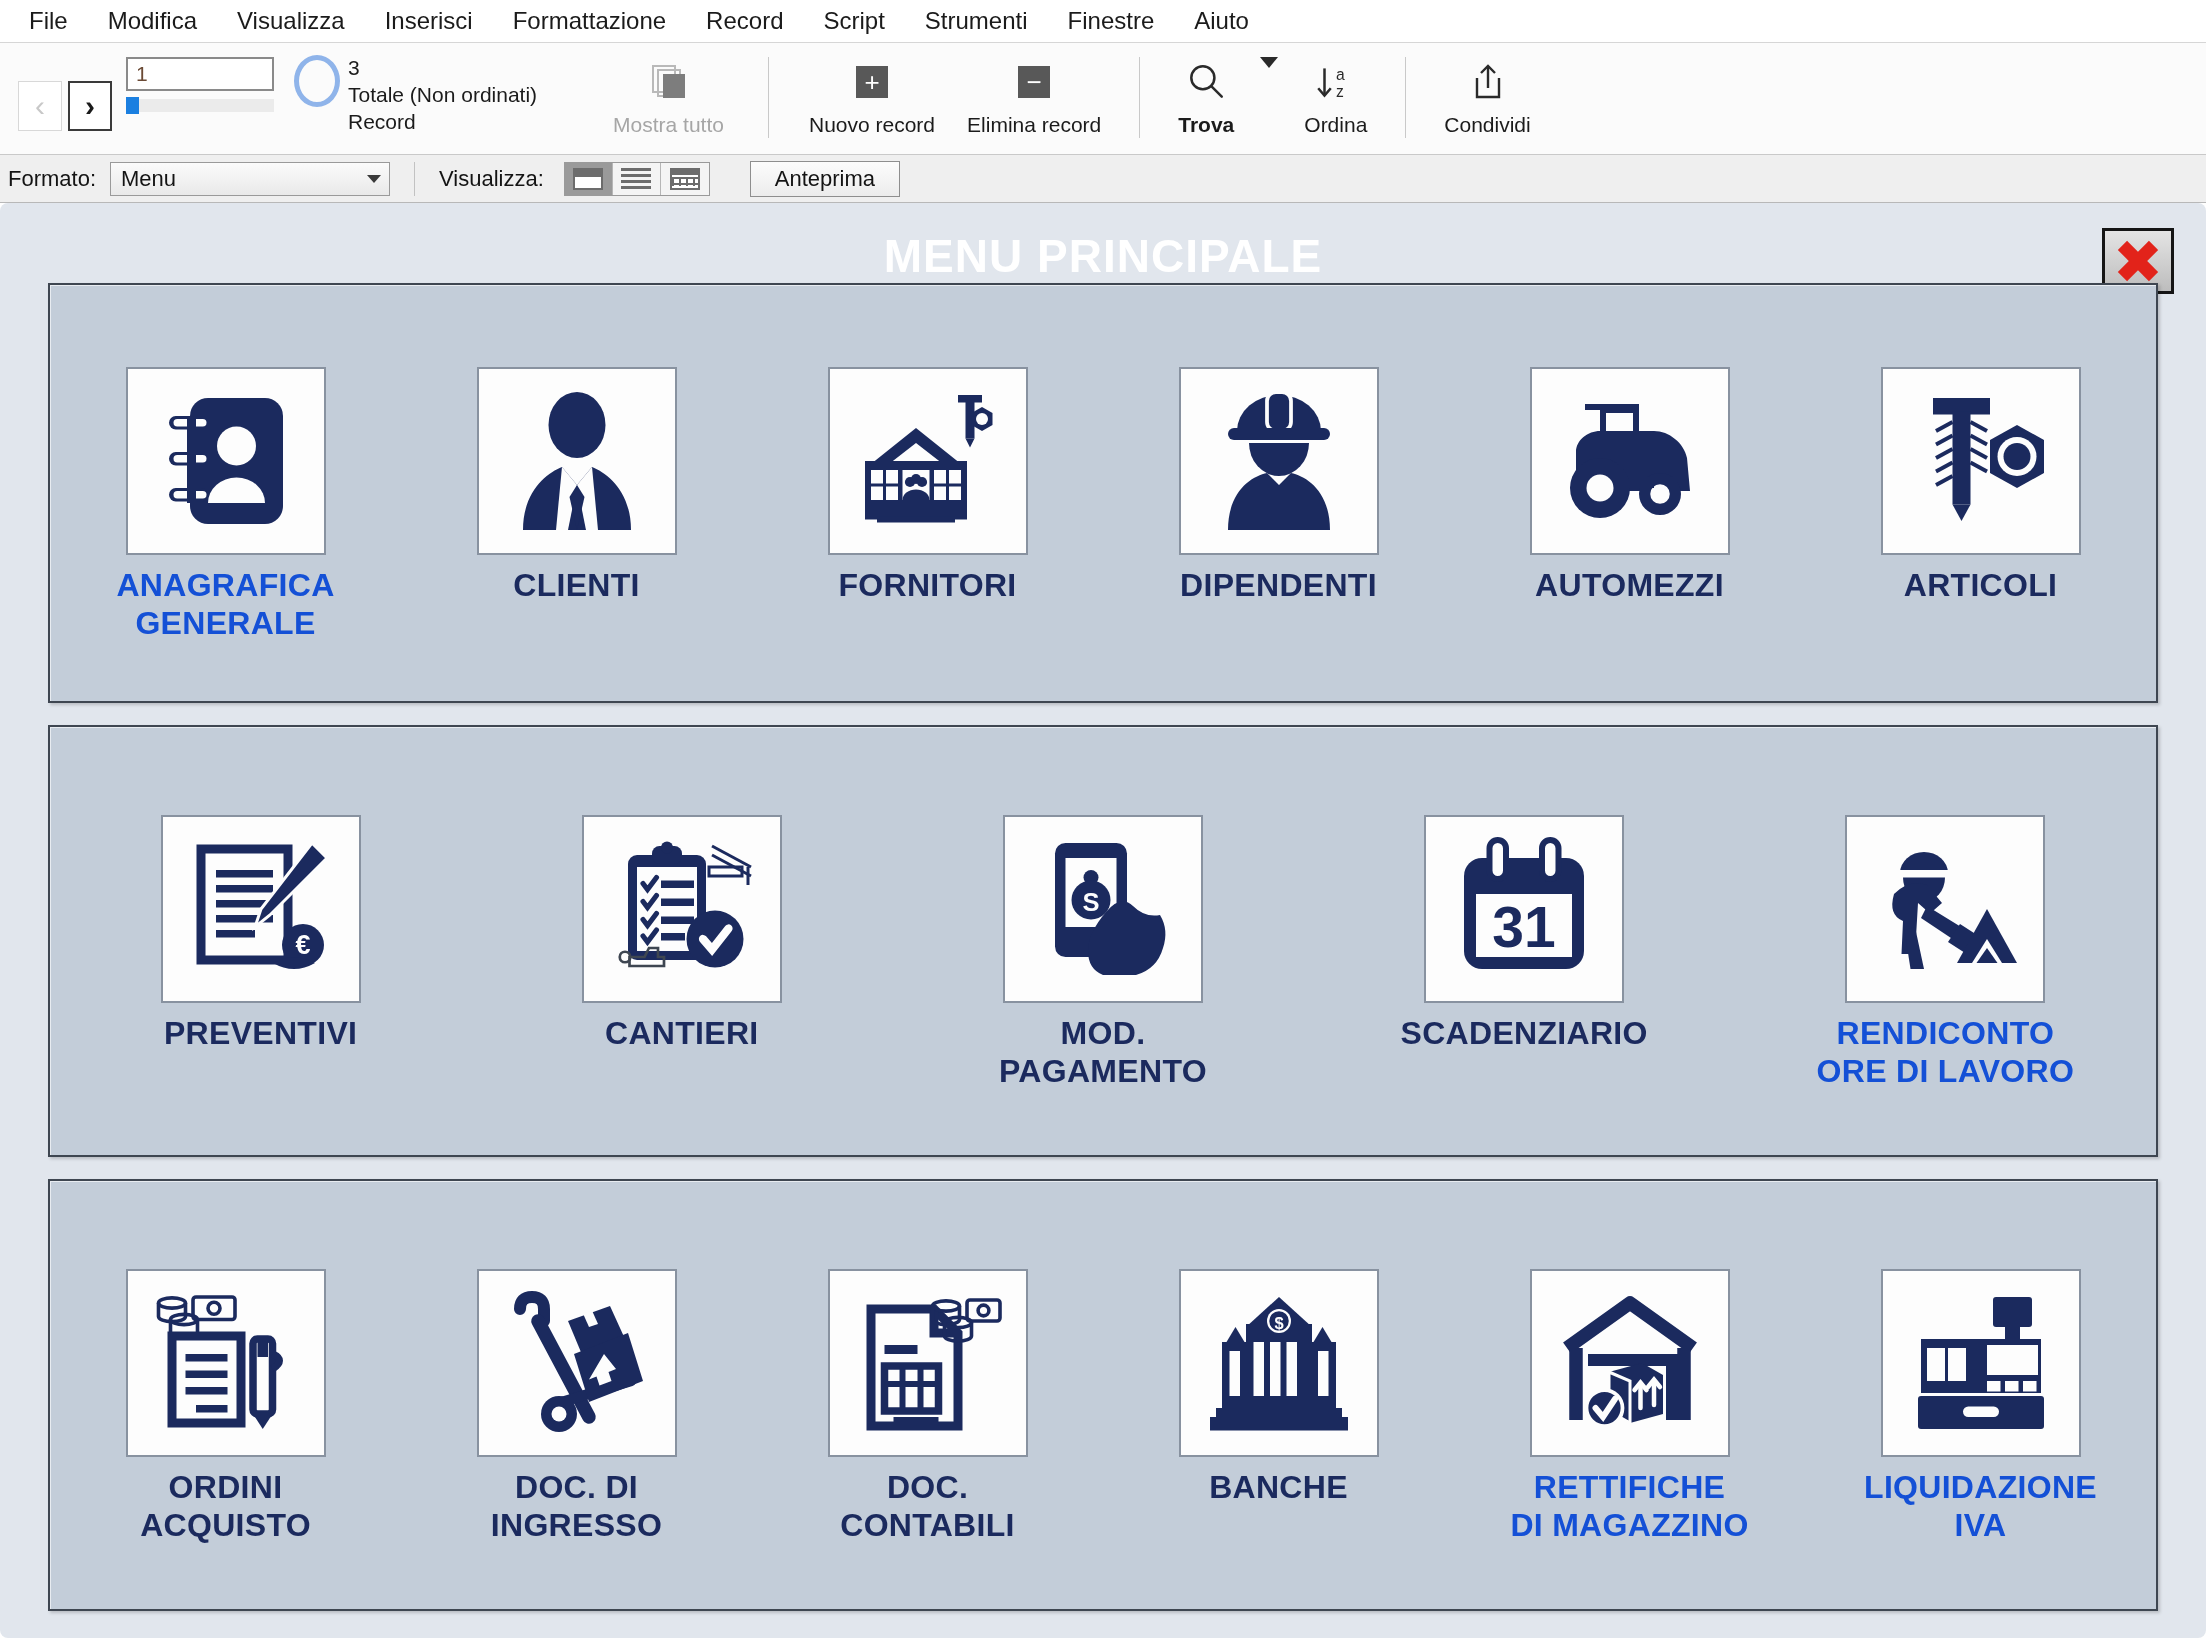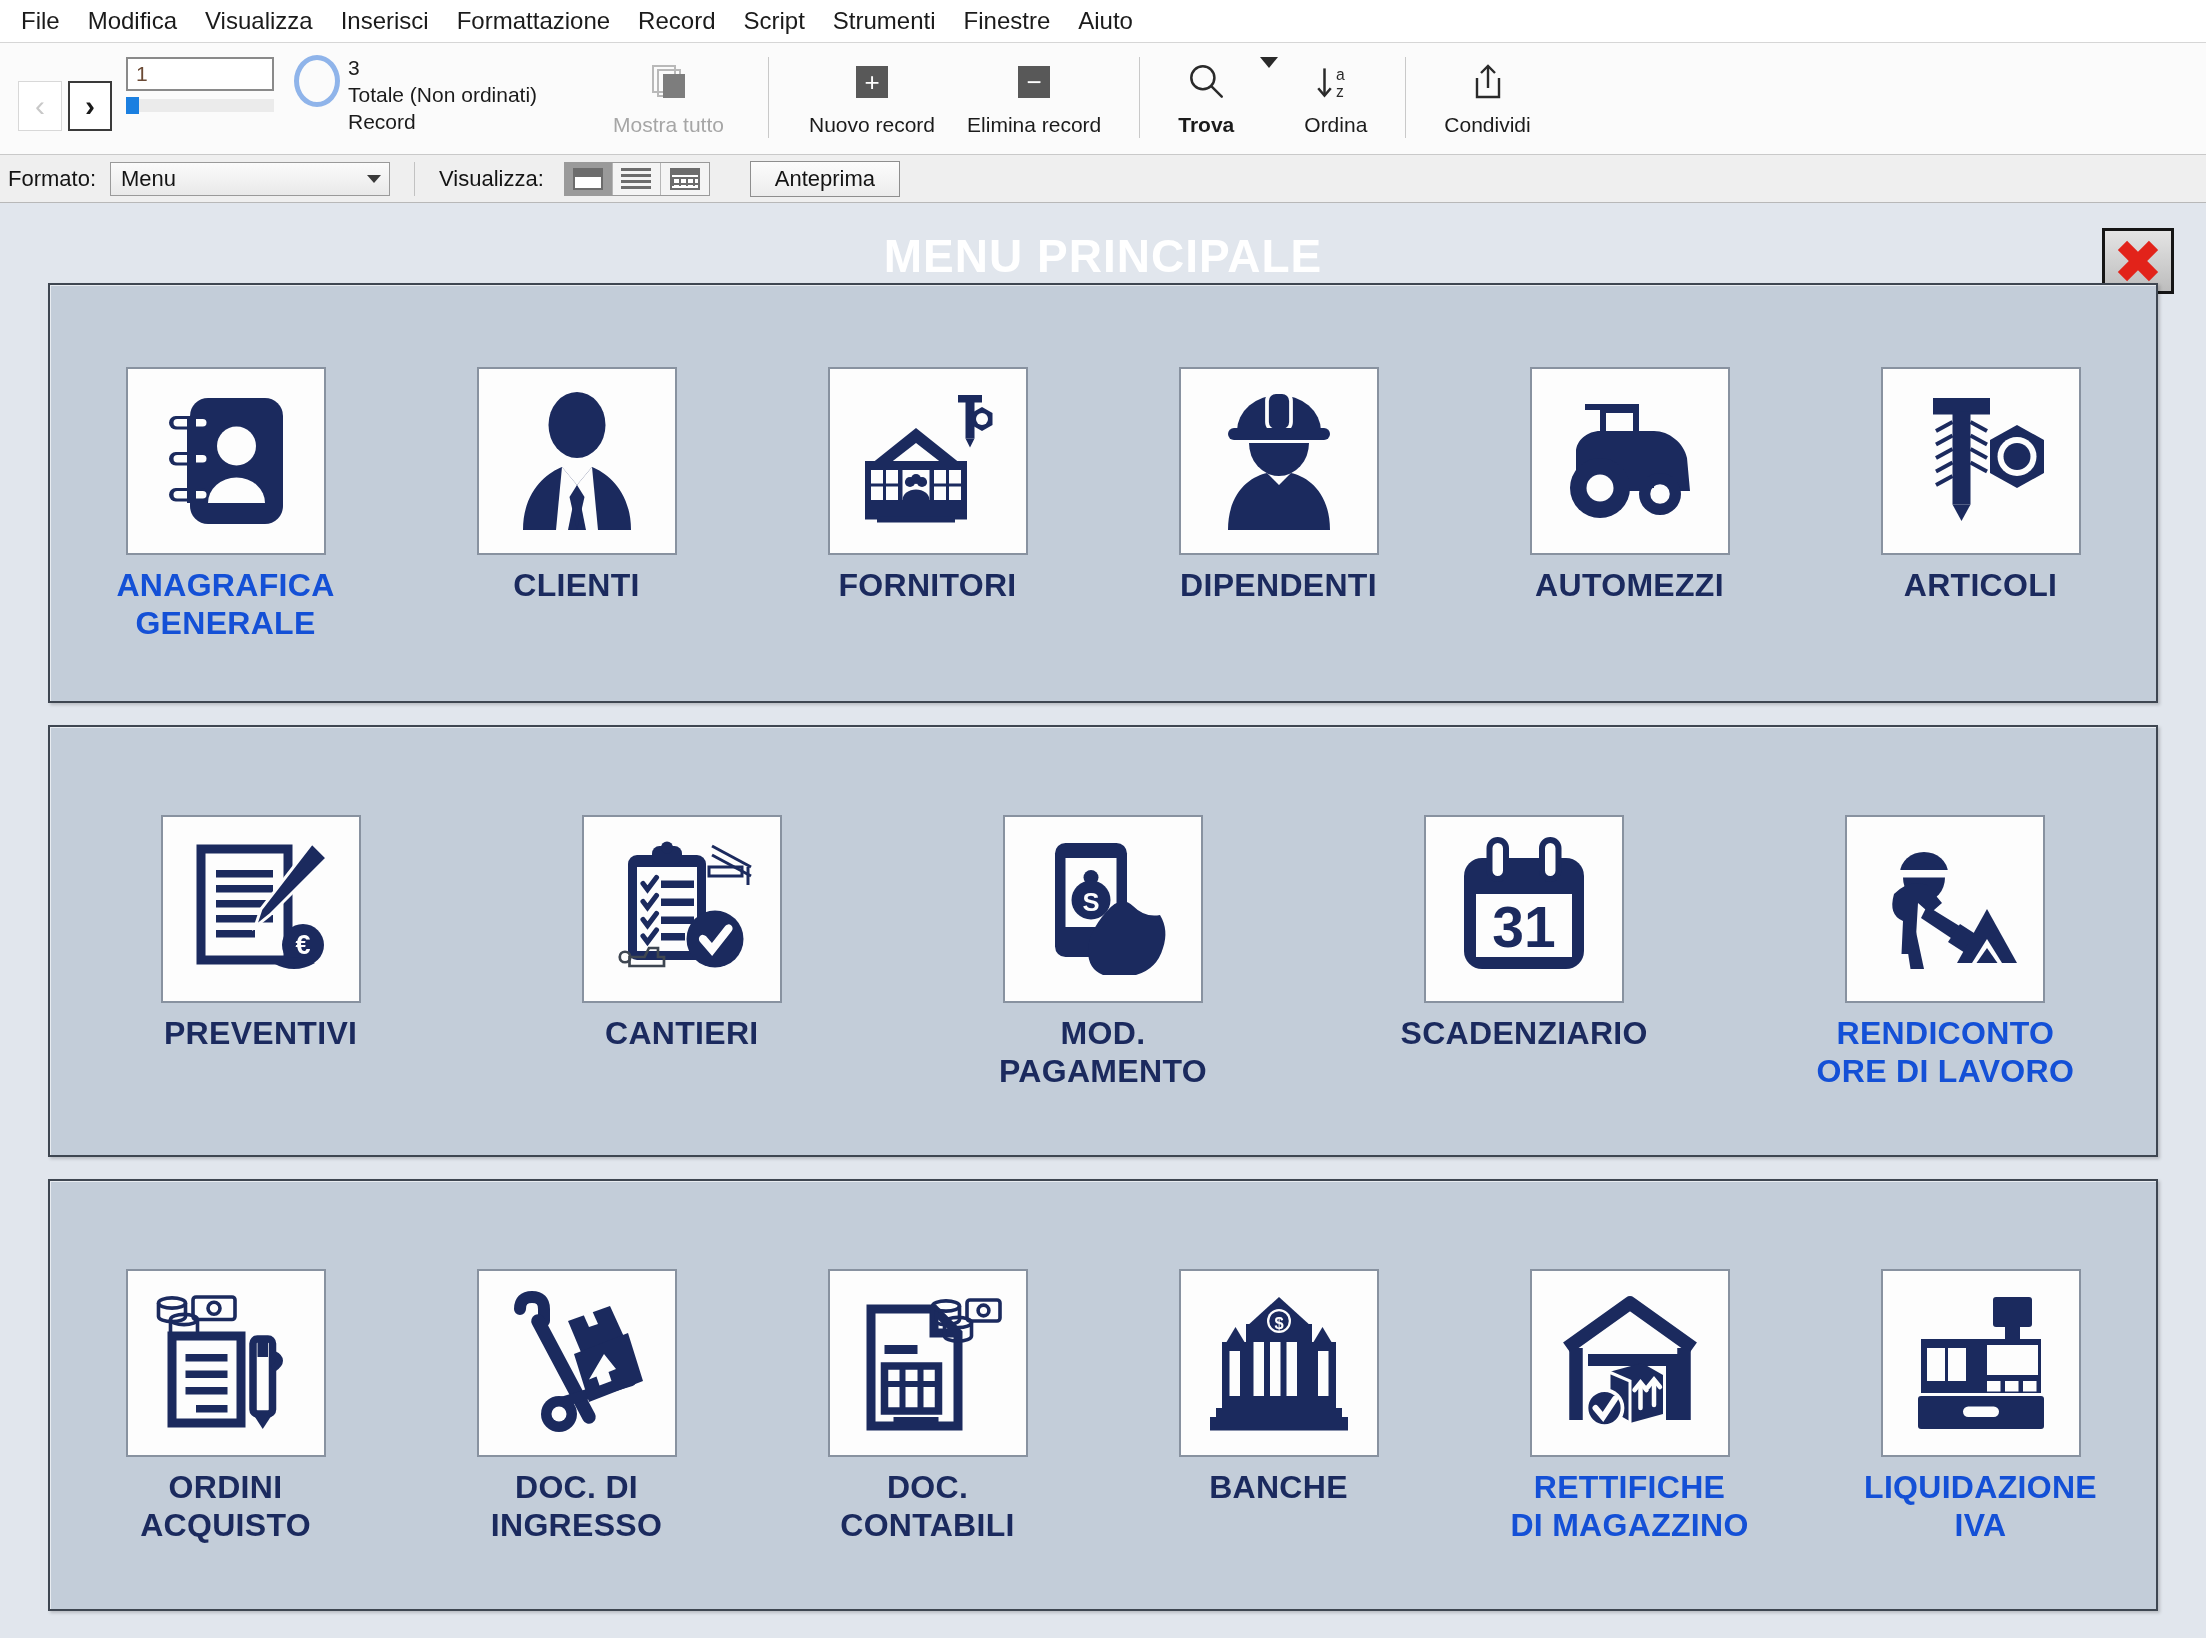--- a/index.html
+++ b/index.html
@@ -10,22 +10,22 @@
     font-family: "Liberation Sans", sans-serif;
     background: #ffffff;
   }
 
   
   #menubar {
     height: 42px;
     background: #ffffff;
     display: flex;
     align-items: center;
-    padding-left: 7px;
-    gap: 0px;
+    padding-left: 15px;
+    gap: 12px;
   }
   .menu-item {
     font-size: 24px;
     color: #1b1b1b;
     padding: 4px 14px;
     white-space: nowrap;
     cursor: default;
   }
 
   
@@ -179,20 +179,21 @@
     font-size: 22px; color: #141414;
     display: flex; align-items: center;
   }
 
   
   #content {
     position: relative;
     height: 1435px;
     background: #e1e6ed;
     padding: 0;
+    border-radius: 8px;
   }
   #title {
     text-align: center;
     font-size: 46px;
     font-weight: bold;
     color: #ffffff;
     letter-spacing: 1px;
     padding-top: 26px;
     user-select: none;
   }

